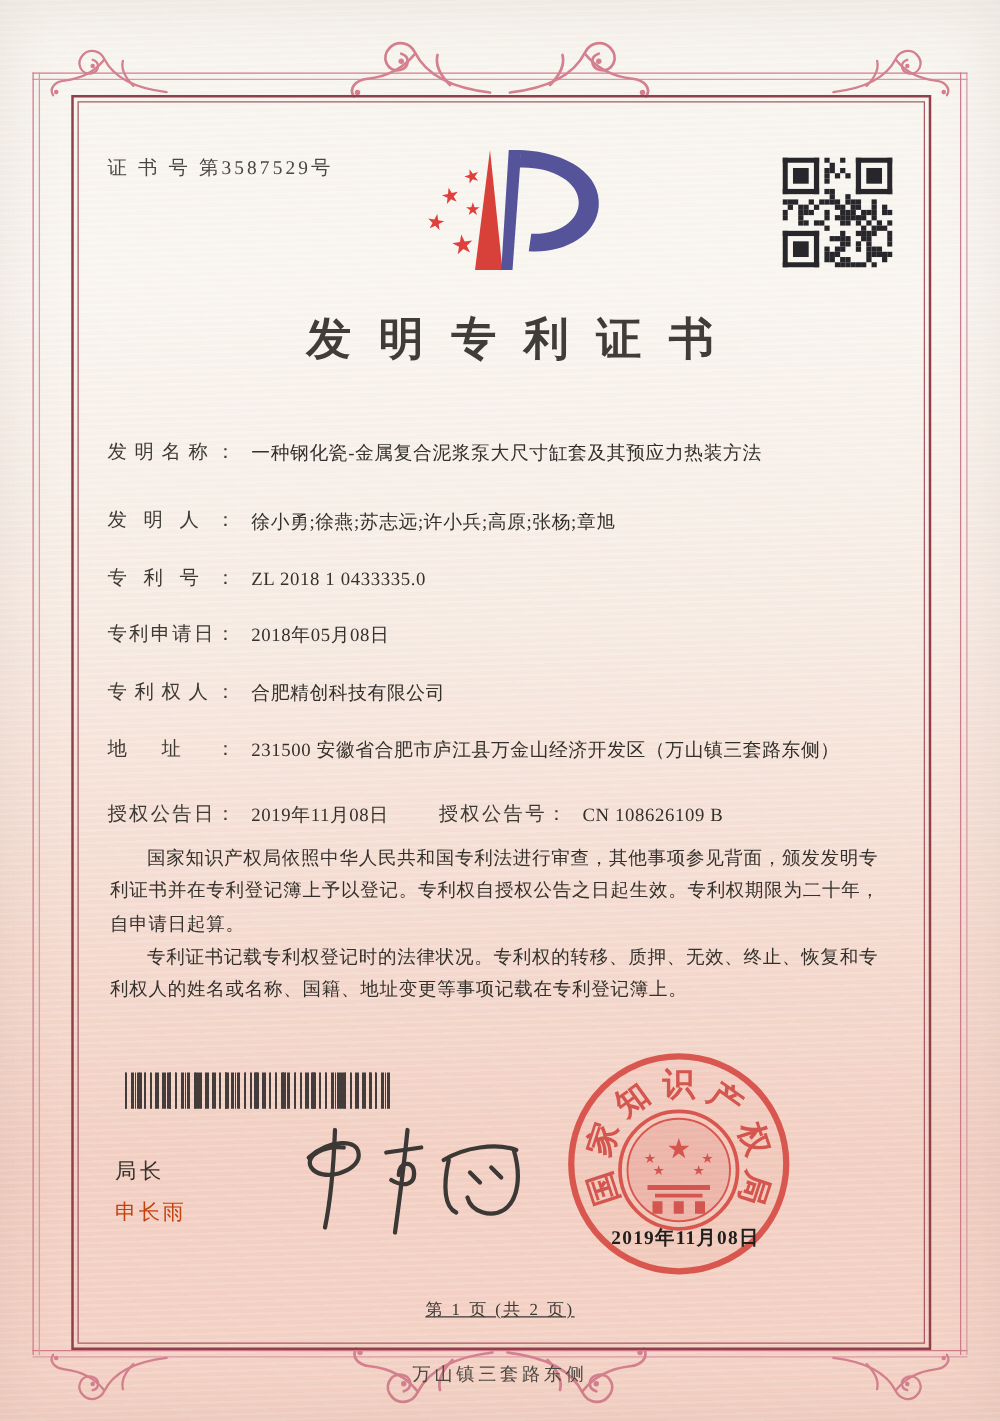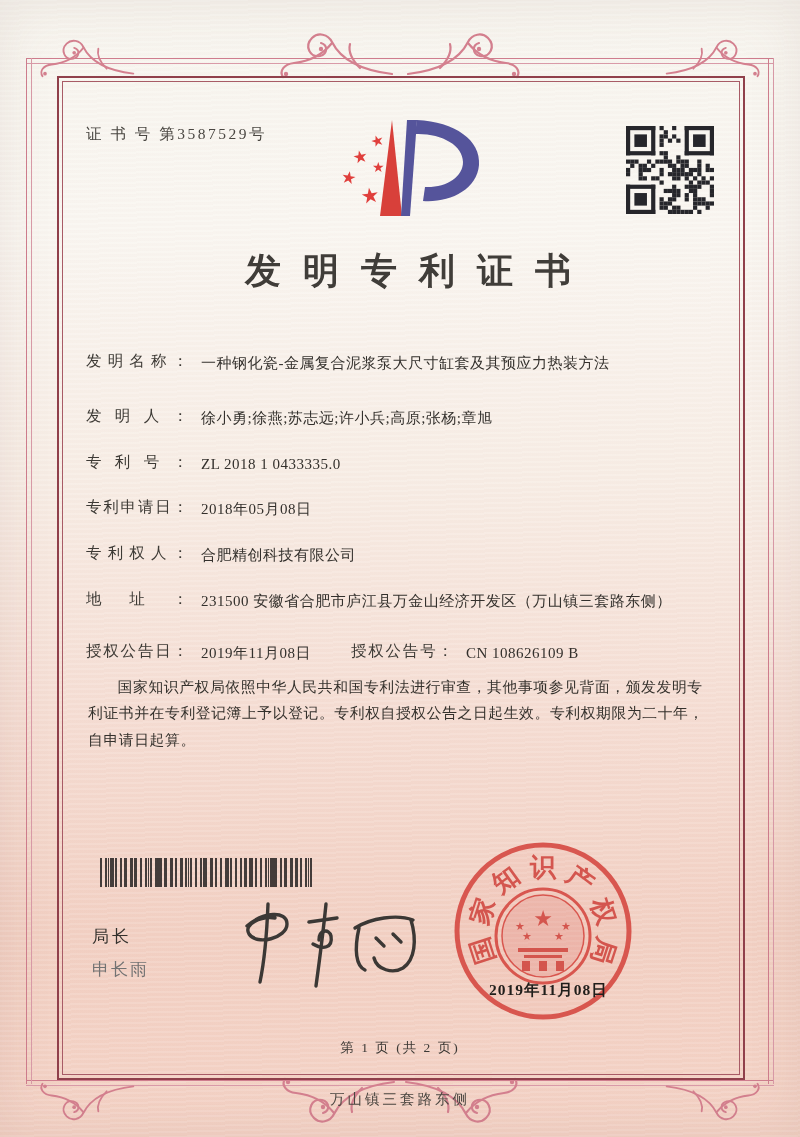--- a/index.html
+++ b/index.html
@@ -49,27 +49,27 @@
     color:#34312c;line-height:1.78;letter-spacing:.6px;}
   .paras p{margin:0;text-indent:2em;}
 
   
   .barcode{position:absolute;left:100px;top:858px;width:212px;height:29px;opacity:.82;
     background:
       repeating-linear-gradient(90deg,#1e1c1c 0 2px,transparent 2px 5px),
       repeating-linear-gradient(90deg,#1e1c1c 0 1px,transparent 1px 8px),
       repeating-linear-gradient(90deg,transparent 0 11px,#1e1c1c 11px 14px,transparent 14px 23px);}
   .sig-title{position:absolute;left:92px;top:925px;font-size:17px;color:#34312d;letter-spacing:3px;}
-  .sig-name{position:absolute;left:92px;top:958px;font-size:17px;color:#737373;letter-spacing:2px;}
+  .sig-name{position:absolute;left:92px;top:958px;font-size:17px;color:#c2410c;letter-spacing:2px;}
   .signature{position:absolute;left:213px;top:896px;width:215px;height:98px;}
   .seal{position:absolute;left:452px;top:840px;width:182px;height:182px;opacity:.88;}
   .seal-date{position:absolute;left:489px;top:980px;z-index:5;font-size:15.5px;font-weight:700;
     color:#201e1b;letter-spacing:1px;}
   .page-info{position:absolute;left:0;right:0;top:1039px;text-align:center;
-    font-size:13.5px;color:#3c3935;letter-spacing:2px;}
+    font-size:13.5px;color:#3c3935;letter-spacing:2px;text-decoration:underline;}
   .back-note{position:absolute;left:0;right:0;top:1090px;text-align:center;
     font-size:14.5px;color:#4c4842;letter-spacing:3px;}
 </style>
 </head>
 <body>
 
 <svg width="0" height="0" style="position:absolute" aria-hidden="true">
   <defs>
     <g id="scroll" fill="none" stroke="#d4808f" stroke-width="2.2" stroke-linecap="round">
       <path d="M118 44 C84 40 66 28 58 12 C54 4 44 2 38 8 C30 16 36 28 46 26 C54 24 54 15 47 13"></path>
@@ -283,20 +283,21 @@
 </div>
 <div class="frow" style="top:589px">
   <span class="flabel">地址：</span><span class="fvalue" style="max-width:520px">231500 安徽省合肥市庐江县万金山经济开发区（万山镇三套路东侧）</span>
 </div>
 <div class="frow" style="top:641px">
   <span><span class="flabel">授权公告日：</span><span class="fvalue">2019年11月08日</span></span><span class="grant-group2"><span class="flabel">授权公告号：</span><span class="fvalue">CN 108626109 B</span></span>
 </div>
 
 <div class="paras">
   <p>国家知识产权局依照中华人民共和国专利法进行审查，其他事项参见背面，颁发发明专利证书并在专利登记簿上予以登记。专利权自授权公告之日起生效。专利权期限为二十年，自申请日起算。</p>
+  <p>专利证书记载专利权登记时的法律状况。专利权的转移、质押、无效、终止、恢复和专利权人的姓名或名称、国籍、地址变更等事项记载在专利登记簿上。</p>
 </div>
 
 <div class="barcode"></div>
 
 <div class="sig-title">局长</div>
 <div class="sig-name">申长雨</div>
 
 <svg class="signature" viewBox="0 0 215 98" aria-hidden="true">
   <g fill="none" stroke="#3b3835" stroke-width="3.4" stroke-linecap="round">
     <path d="M34 30 C50 16 74 14 74 28 C74 42 44 50 36 38 C30 28 48 20 62 22"></path>

